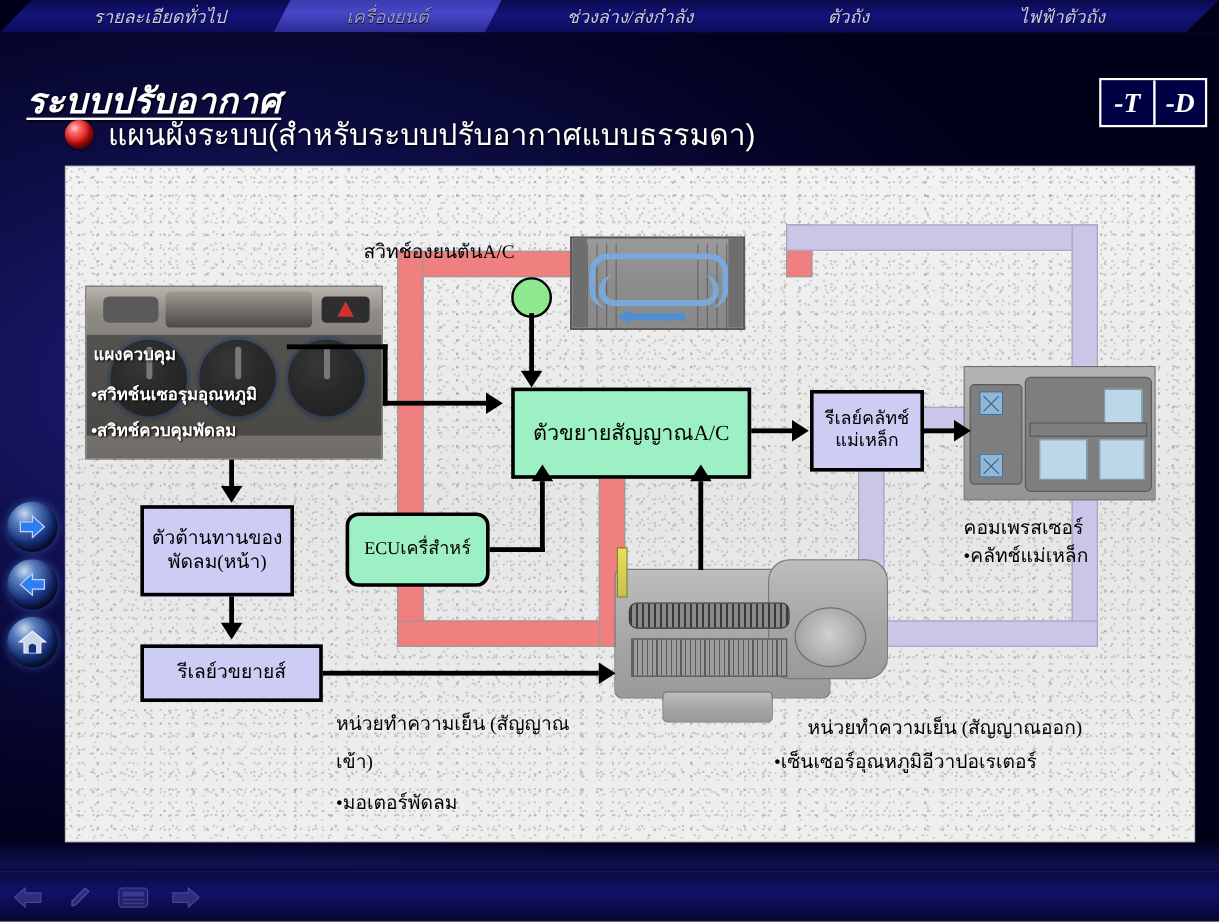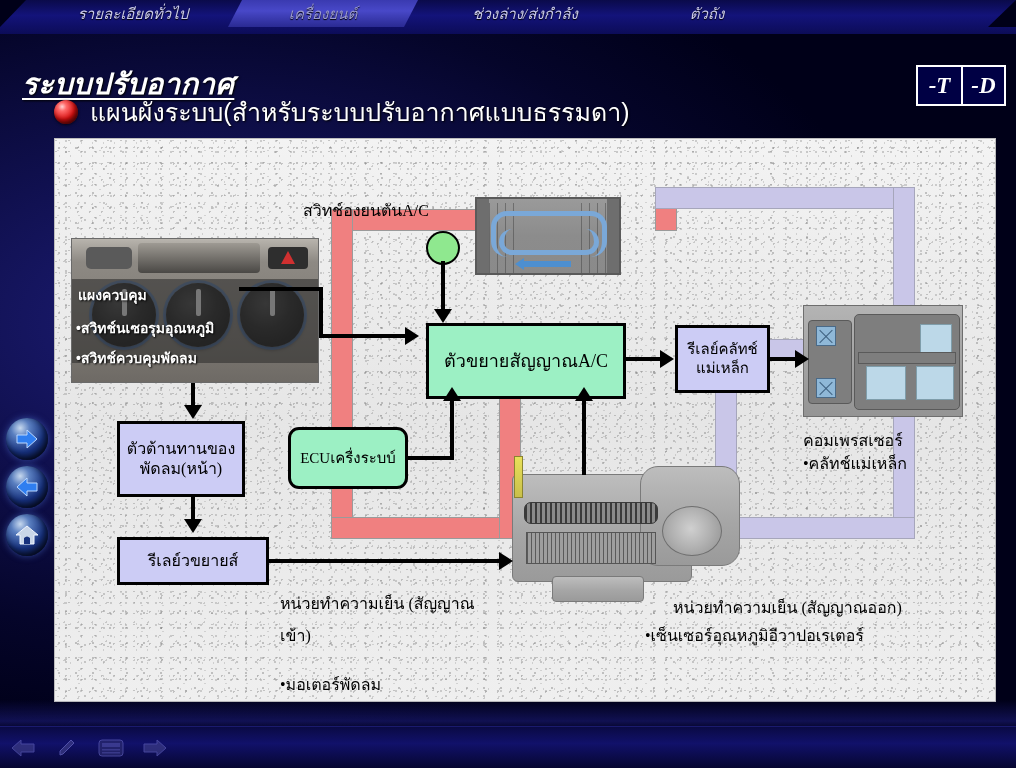--- a/index.html
+++ b/index.html
@@ -13,21 +13,21 @@
     position: relative;
     width: 1016px; height: 768px;
     background: #000034;
     background-image:
       radial-gradient(ellipse 700px 420px at 20% 42%, #1e1e7a 0%, #10104f 40%, #05052a 75%, #000018 100%);
     overflow: hidden;
   }
 
   
   #navbar {
-    position: absolute; left: 0; top: 0; width: 1016px; height: 34px;
+    position: absolute; left: 0; top: 0; width: 1016px; height: 27px;
     background: linear-gradient(180deg,#0a0a4a 0%, #13137a 45%, #0c0c58 100%);
     overflow: hidden;
   }
   #navbar .corner-l {
     position: absolute; left: 0; top: 0; width: 26px; height: 27px;
     background: #000018;
     clip-path: polygon(0 0, 26px 0, 0 27px);
   }
   #navbar .corner-r {
     position: absolute; right: 0; top: 0; width: 28px; height: 27px;
@@ -334,20 +334,23 @@
       <span>รายละเอียดทั่วไป</span>
     </div>
     <div class="nav-tab active" style="left:228px;width:190px;">
       <span>เครื่องยนต์</span>
     </div>
     <div class="nav-tab" style="left:420px;width:210px;">
       <span>ช่วงล่าง/ส่งกำลัง</span>
     </div>
     <div class="nav-tab" style="left:632px;width:150px;">
       <span>ตัวถัง</span>
+    </div>
+    <div class="nav-tab" style="left:790px;width:190px;">
+      <span>ไฟฟ้าตัวถัง</span>
     </div>
   </div>
 
   <div id="title-row">
     <div id="page-title">ระบบปรับอากาศ</div>
     <div id="code-badges">
       <div class="code-badge">-T</div>
       <div class="code-badge">-D</div>
     </div>
   </div>
@@ -413,21 +416,21 @@
     <div class="d dlabel big" style="left:248px;top:60px;">สวิทช์องยนตันA/C</div>
     <div class="d" id="pressure-node" style="left:371px;top:92px;"></div>
     <div class="d ln" style="left:386px;top:122px;width:4px;height:50px;"></div>
     <div class="d arrow-d" style="left:379px;top:170px;"></div>
 
     <div class="d fbox mint" id="ac-amplifier" style="left:371px;top:184px;width:200px;height:76px;font-size:18px;">
       <span>ตัวขยายสัญญาณA/C</span>
     </div>
 
     <div class="d fbox mint-round" id="engine-ecu" style="left:233px;top:288px;width:120px;height:62px;font-size:15px;">
-      <span>ECUเครื่งระบบ์</span>
+      <span>ECUเครื่สำหร์</span>
     </div>
 
     <div class="d fbox lavender" id="mc-relay" style="left:620px;top:186px;width:95px;height:68px;font-size:15px;">
       <span>รีเลย์คลัทช์</span>
       <span>แม่เหล็ก</span>
     </div>
 
     <div class="d fbox lavender" id="blower-resistor" style="left:62px;top:282px;width:128px;height:76px;font-size:16px;">
       <span>ตัวต้านทานของ</span>
       <span>พัดลม(หน้า)</span>
@@ -483,21 +486,21 @@
     <div class="d arrow-r" style="left:605px;top:211px;"></div>
 
     <div class="d ln" style="left:715px;top:218px;width:32px;height:4px;"></div>
     <div class="d arrow-r" style="left:740px;top:211px;"></div>
 
     <div class="d dlabel big" style="left:748px;top:290px;">คอมเพรสเซอร์</div>
     <div class="d dlabel big" style="left:748px;top:313px;">•คลัทช์แม่เหล็ก</div>
 
     <div class="d dlabel big" style="left:225px;top:453px;">หน่วยทำความเย็น (สัญญาณ</div>
     <div class="d dlabel big" style="left:225px;top:485px;">เข้า)</div>
-    <div class="d dlabel big" style="left:225px;top:519px;margin-top:15px;">•มอเตอร์พัดลม</div>
+    <div class="d dlabel big" style="left:225px;top:519px;">•มอเตอร์พัดลม</div>
 
     <div class="d dlabel big" style="left:618px;top:457px;">หน่วยทำความเย็น (สัญญาณออก)</div>
     <div class="d dlabel big" style="left:590px;top:485px;">•เซ็นเซอร์อุณหภูมิอีวาปอเรเตอร์</div>
 
   </div>
 
   <div id="left-nav">
     <div class="orb">
       <svg width="24" height="20" viewBox="0 0 24 20">
         <path d="M2 6 L12 6 L12 1 L22 10 L12 19 L12 14 L2 14 Z" fill="#2f7ef0" stroke="#bcd8ff" stroke-width="1"></path>

